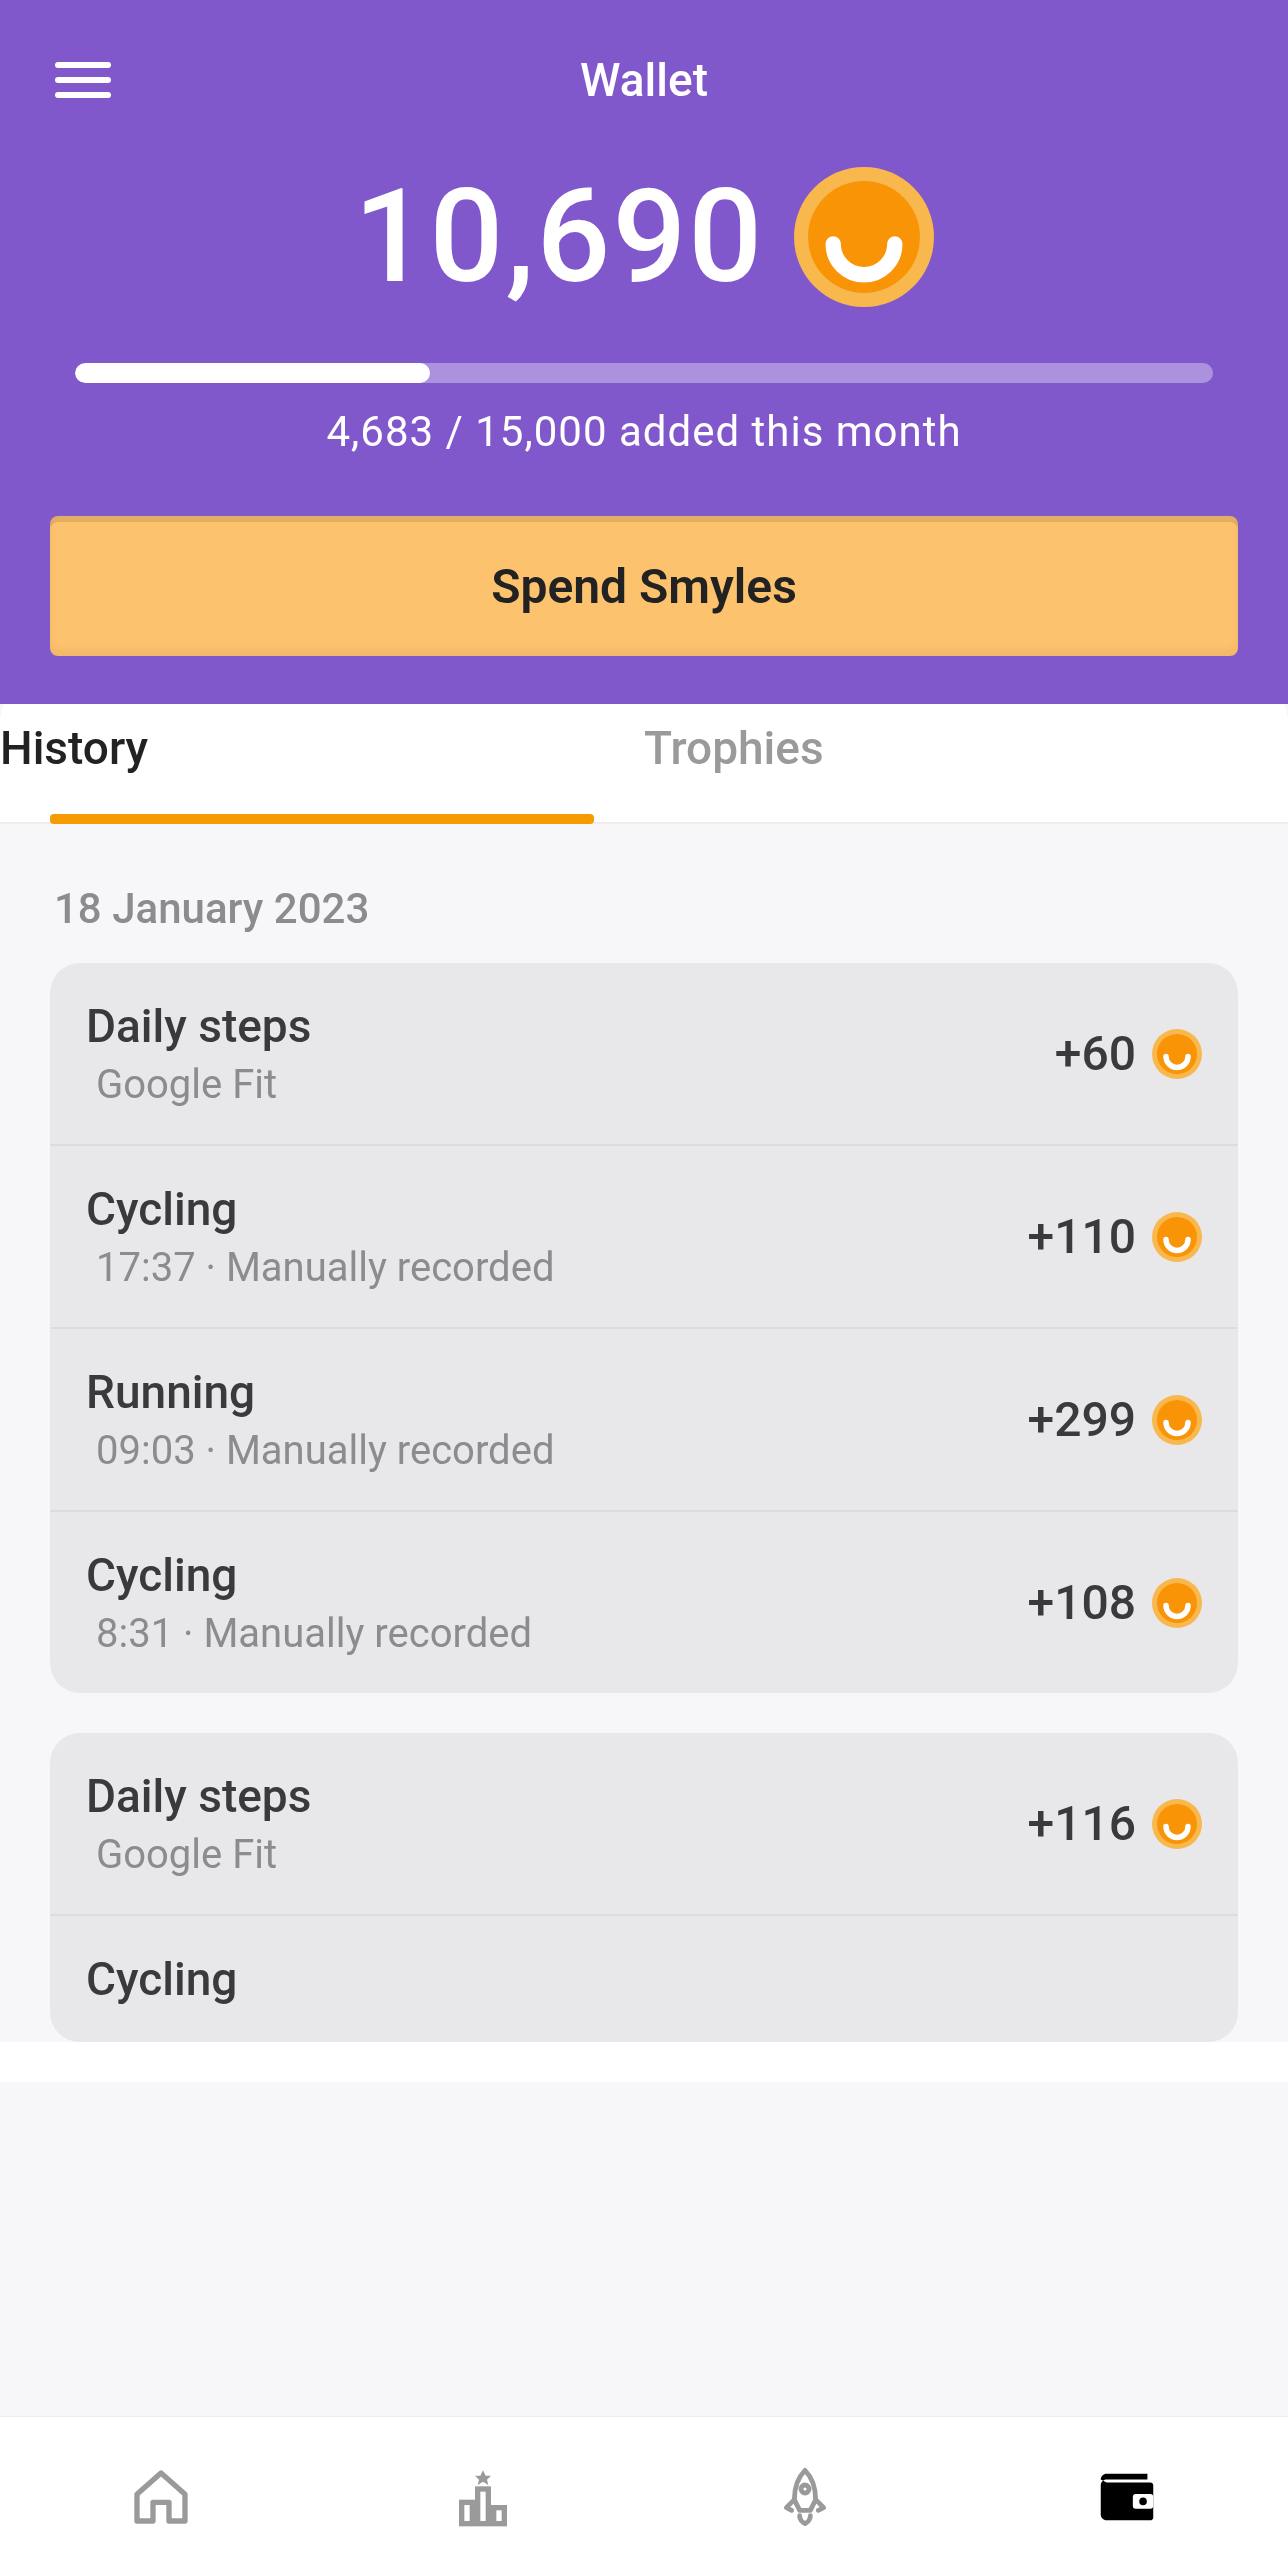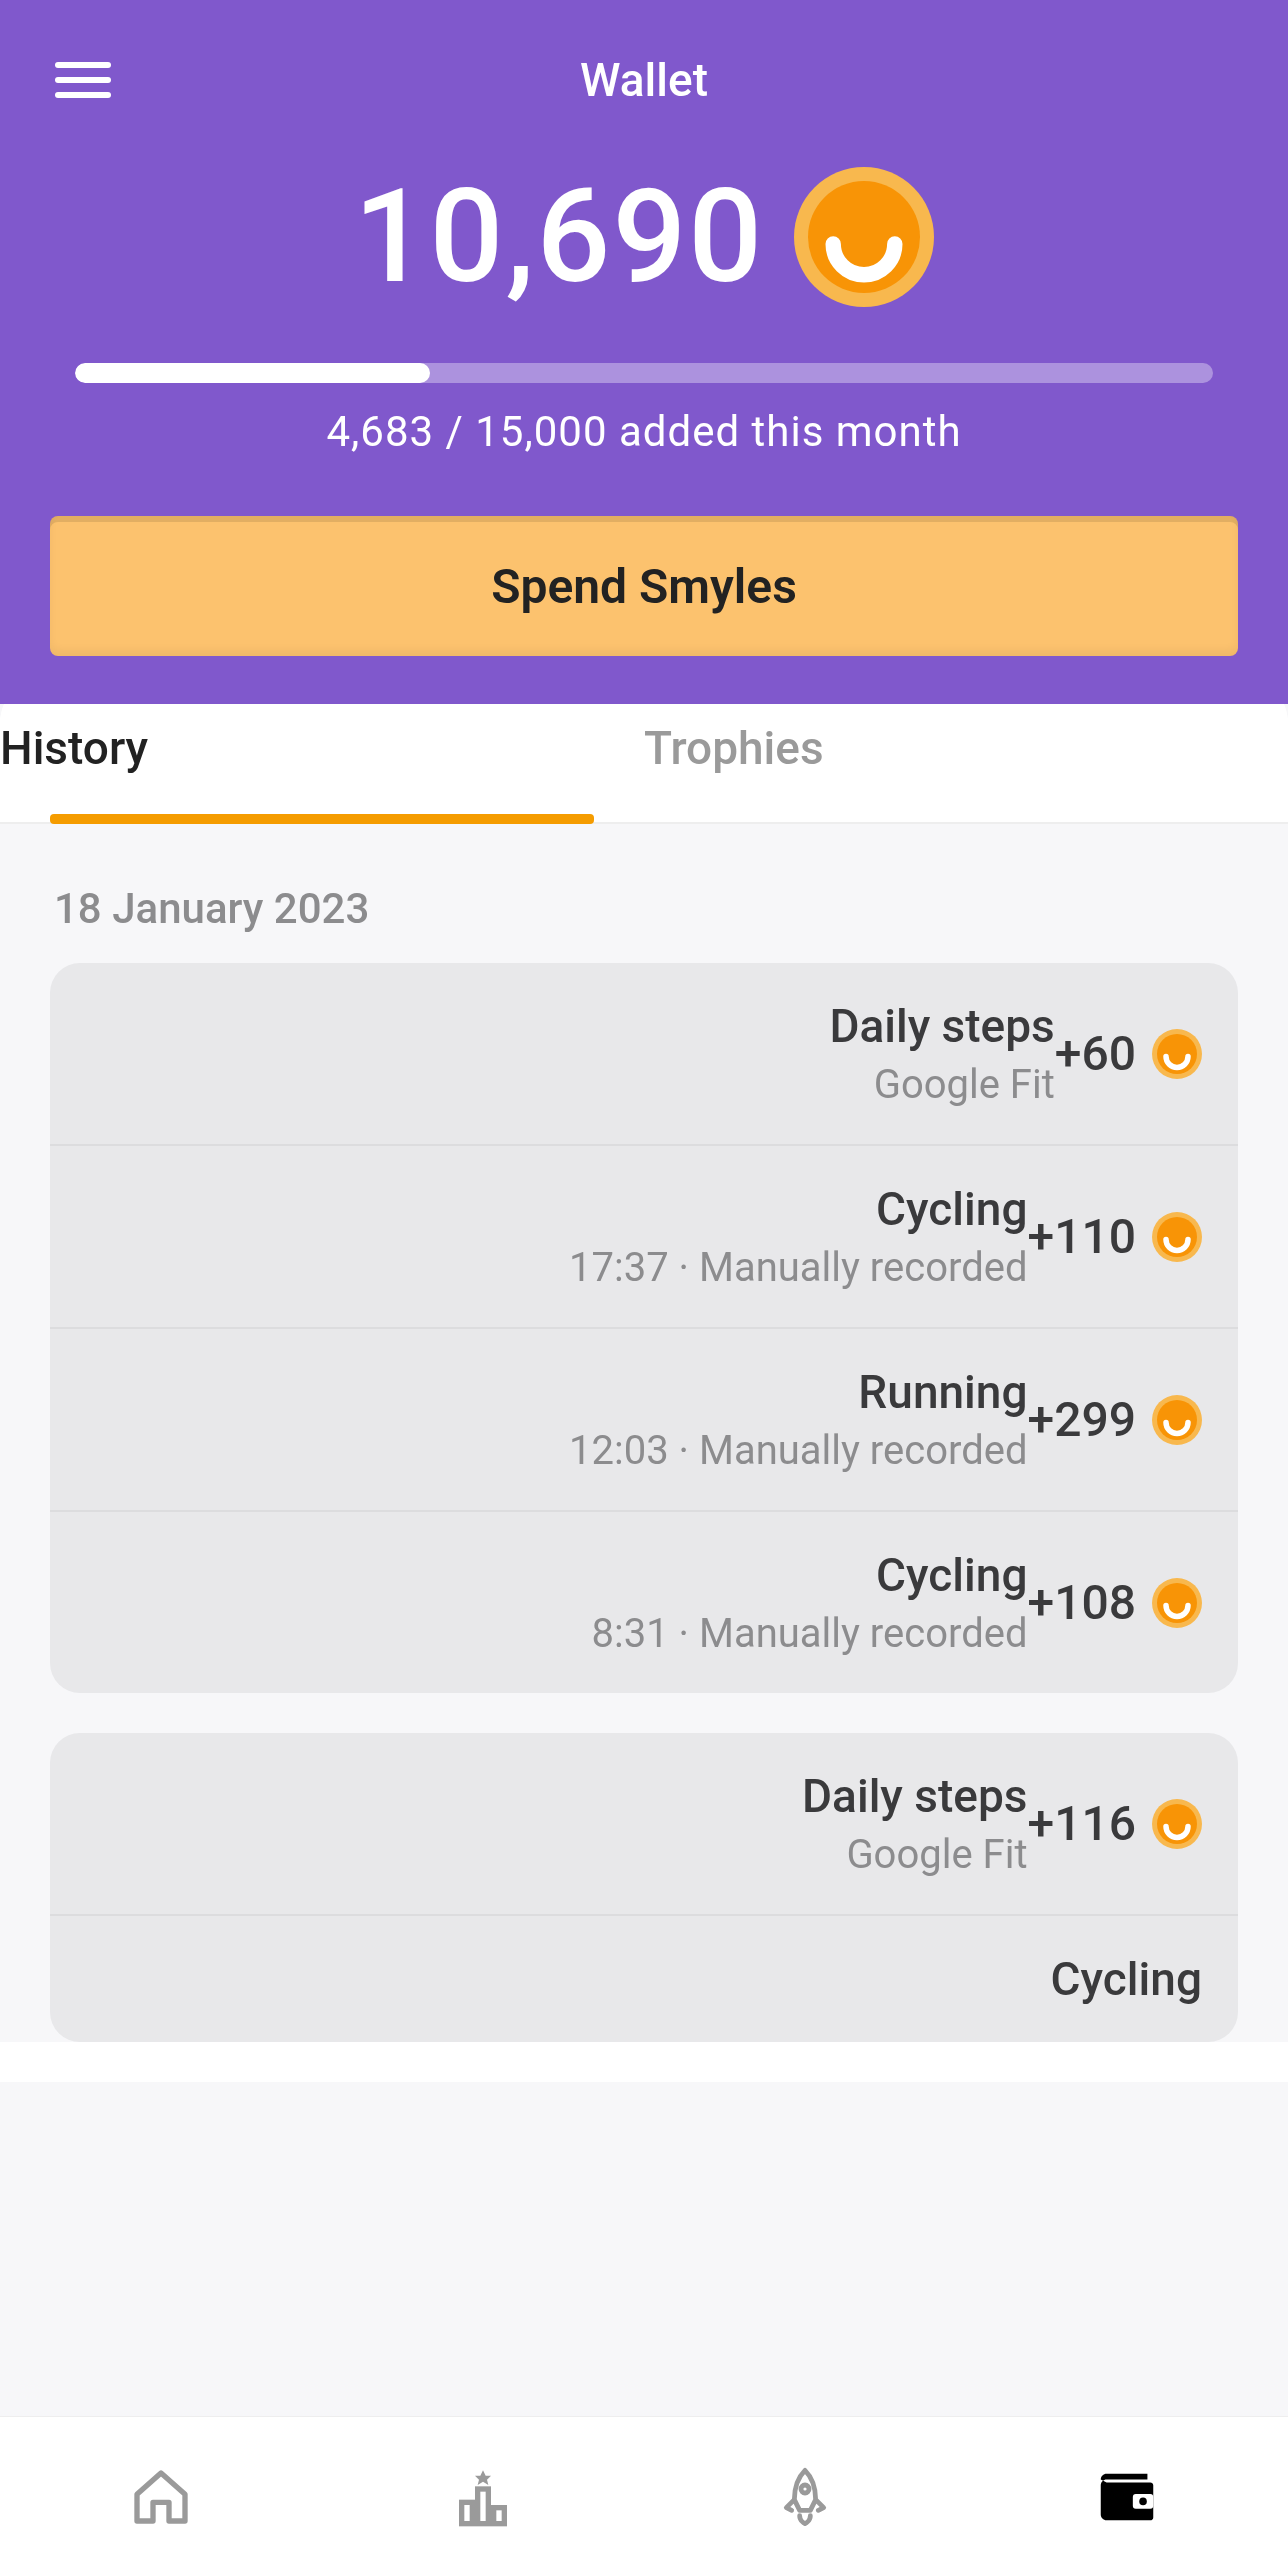--- a/index.html
+++ b/index.html
@@ -157,21 +157,20 @@
     font-size: 42px;
     color: #8c8c8e;
     font-weight: 500;
     margin: 20px 0 30px 4px;
   }
   .card {
     background: #e8e8ea;
     border-radius: 30px;
     overflow: hidden;
     margin-bottom: 40px;
-    text-align: right;
   }
   .row {
     display: flex;
     align-items: center;
     padding: 36px 36px;
     border-bottom: 2px solid #dcdcde;
   }
   .row:last-child { border-bottom: none; }
   .row-left { flex: 1; }
   .row-title {
@@ -292,21 +291,21 @@
           <div class="row-right">
             <div class="row-amount">+110</div>
             <svg viewBox="0 0 100 100" class="coin-small">
               <use href="#coin"></use>
             </svg>
           </div>
         </div>
         <div class="row">
           <div class="row-left">
             <div class="row-title">Running</div>
-            <div class="row-sub">12:03 · Manually recorded</div>
+            <div class="row-sub">09:03 · Manually recorded</div>
           </div>
           <div class="row-right">
             <div class="row-amount">+299</div>
             <svg viewBox="0 0 100 100" class="coin-small">
               <use href="#coin"></use>
             </svg>
           </div>
         </div>
         <div class="row">
           <div class="row-left">

